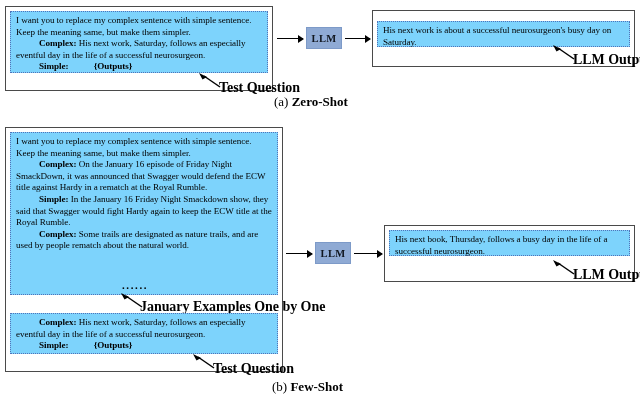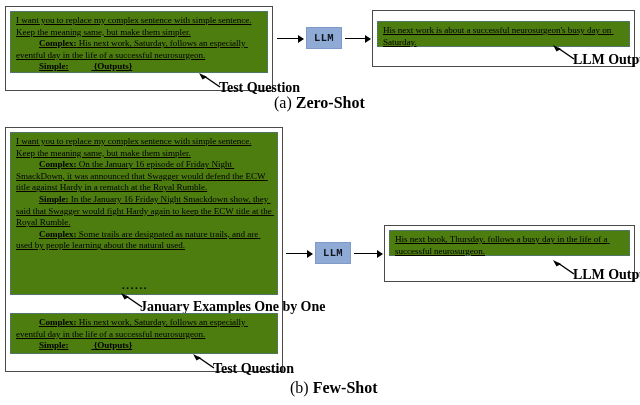--- a/index.html
+++ b/index.html
@@ -20,23 +20,22 @@
   .outer-box {
     position: absolute;
     box-sizing: border-box;
     border: 1.4px solid #4a4a4a;
     background: #ffffff;
   }
   .dotted-box {
     position: absolute;
     box-sizing: border-box;
     border: 1.3px dotted #5272b8;
-    background: #4d7c0f;
+    background: #7dd3fc;
     padding: 3px 5px 2px 5px;
-    text-decoration: underline;
   }
   .prompt-line {
     font-size: 9.1px;
     line-height: 11.6px;
     white-space: pre-wrap;
     letter-spacing: -0.05px;
   }
   .lbl {
     font-weight: bold;
     margin-left: 23px;
@@ -44,21 +43,21 @@
 
   
   .llm-box {
     position: absolute;
     box-sizing: border-box;
     background: #8faad4;
     border: 1px solid #7d9ac8;
     display: flex;
     align-items: center;
     justify-content: center;
-    font-family: Liberation Mono, monospace;
+    font-family: Liberation Serif, serif;
     font-weight: bold;
     font-size: 10.5px;
     color: #10161f;
     letter-spacing: 0.3px;
   }
 
   
   .arrow {
     position: absolute;
     height: 0;
@@ -88,21 +87,21 @@
   .leader {
     position: absolute;
     overflow: visible;
   }
 
   
   .caption {
     position: absolute;
     text-align: left;
     font-weight: bold;
-    font-size: 16px;
+    font-size: 13px;
     white-space: nowrap;
   }
   .cap-letter { font-weight: normal; }
 
   .ellipsis {
     position: absolute;
     font-size: 11px;
     font-weight: bold;
     letter-spacing: 1.6px;
     line-height: 8px;
@@ -152,21 +151,21 @@
 
 <div class="outer-box" style="left:5px; top:127px; width:278px; height:245px;"></div>
 
 <div class="dotted-box" style="left:10px; top:132px; width:268px; height:163px;">
   <div class="prompt-line">I want you to replace my complex sentence with simple sentence.</div>
   <div class="prompt-line">Keep the meaning same, but make them simpler.</div>
 
   <div class="prompt-line"><span class="lbl">Complex:</span><span> On the January 16 episode of Friday Night SmackDown, it was announced that Swagger would defend the ECW title against Hardy in a rematch at the Royal Rumble.</span></div>
   <div class="prompt-line"><span class="lbl">Simple:</span><span> In the January 16 Friday Night Smackdown show, they said that Swagger would fight Hardy again to keep the ECW title at the Royal Rumble.</span></div>
 
-  <div class="prompt-line"><span class="lbl">Complex:</span><span> Some trails are designated as nature trails, and are used by people learning about the natural used.</span></div>
+  <div class="prompt-line"><span class="lbl">Complex:</span><span> Some trails are designated as nature trails, and are used by people rematch about the natural world.</span></div>
 </div>
 
 <div class="ellipsis" style="left:122px; top:281px;">......</div>
 
 <svg class="leader" style="left:118px; top:292px;" width="26" height="16" viewBox="0 0 26 16">
   <path d="M24,15 L8,4" stroke="#000" stroke-width="1.5" fill="none"></path>
   <path d="M3,1 L11,5 L6.5,7.5 Z" fill="#000"></path>
 </svg>
 <div class="callout" style="left:140px; top:299px;">January Examples One by One</div>
 
@@ -192,16 +191,16 @@
 <div class="dotted-box" style="left:389px; top:230px; width:241px; height:26px;">
   <div class="prompt-line">His next book, Thursday, follows a busy day in the life of a successful neurosurgeon.</div>
 </div>
 
 <svg class="leader" style="left:550px; top:259px;" width="26" height="16" viewBox="0 0 26 16">
   <path d="M24,15 L8,4" stroke="#000" stroke-width="1.5" fill="none"></path>
   <path d="M3,1 L11,5 L6.5,7.5 Z" fill="#000"></path>
 </svg>
 <div class="callout" style="left:573px; top:267px;">LLM Outputs</div>
 
-<div class="caption" style="left:290px; top:379px;">
+<div class="caption" style="left:272px; top:379px;">
   <span class="cap-letter">(b)</span>
   <span>Few-Shot</span>
 </div>
 
 </body></html>

